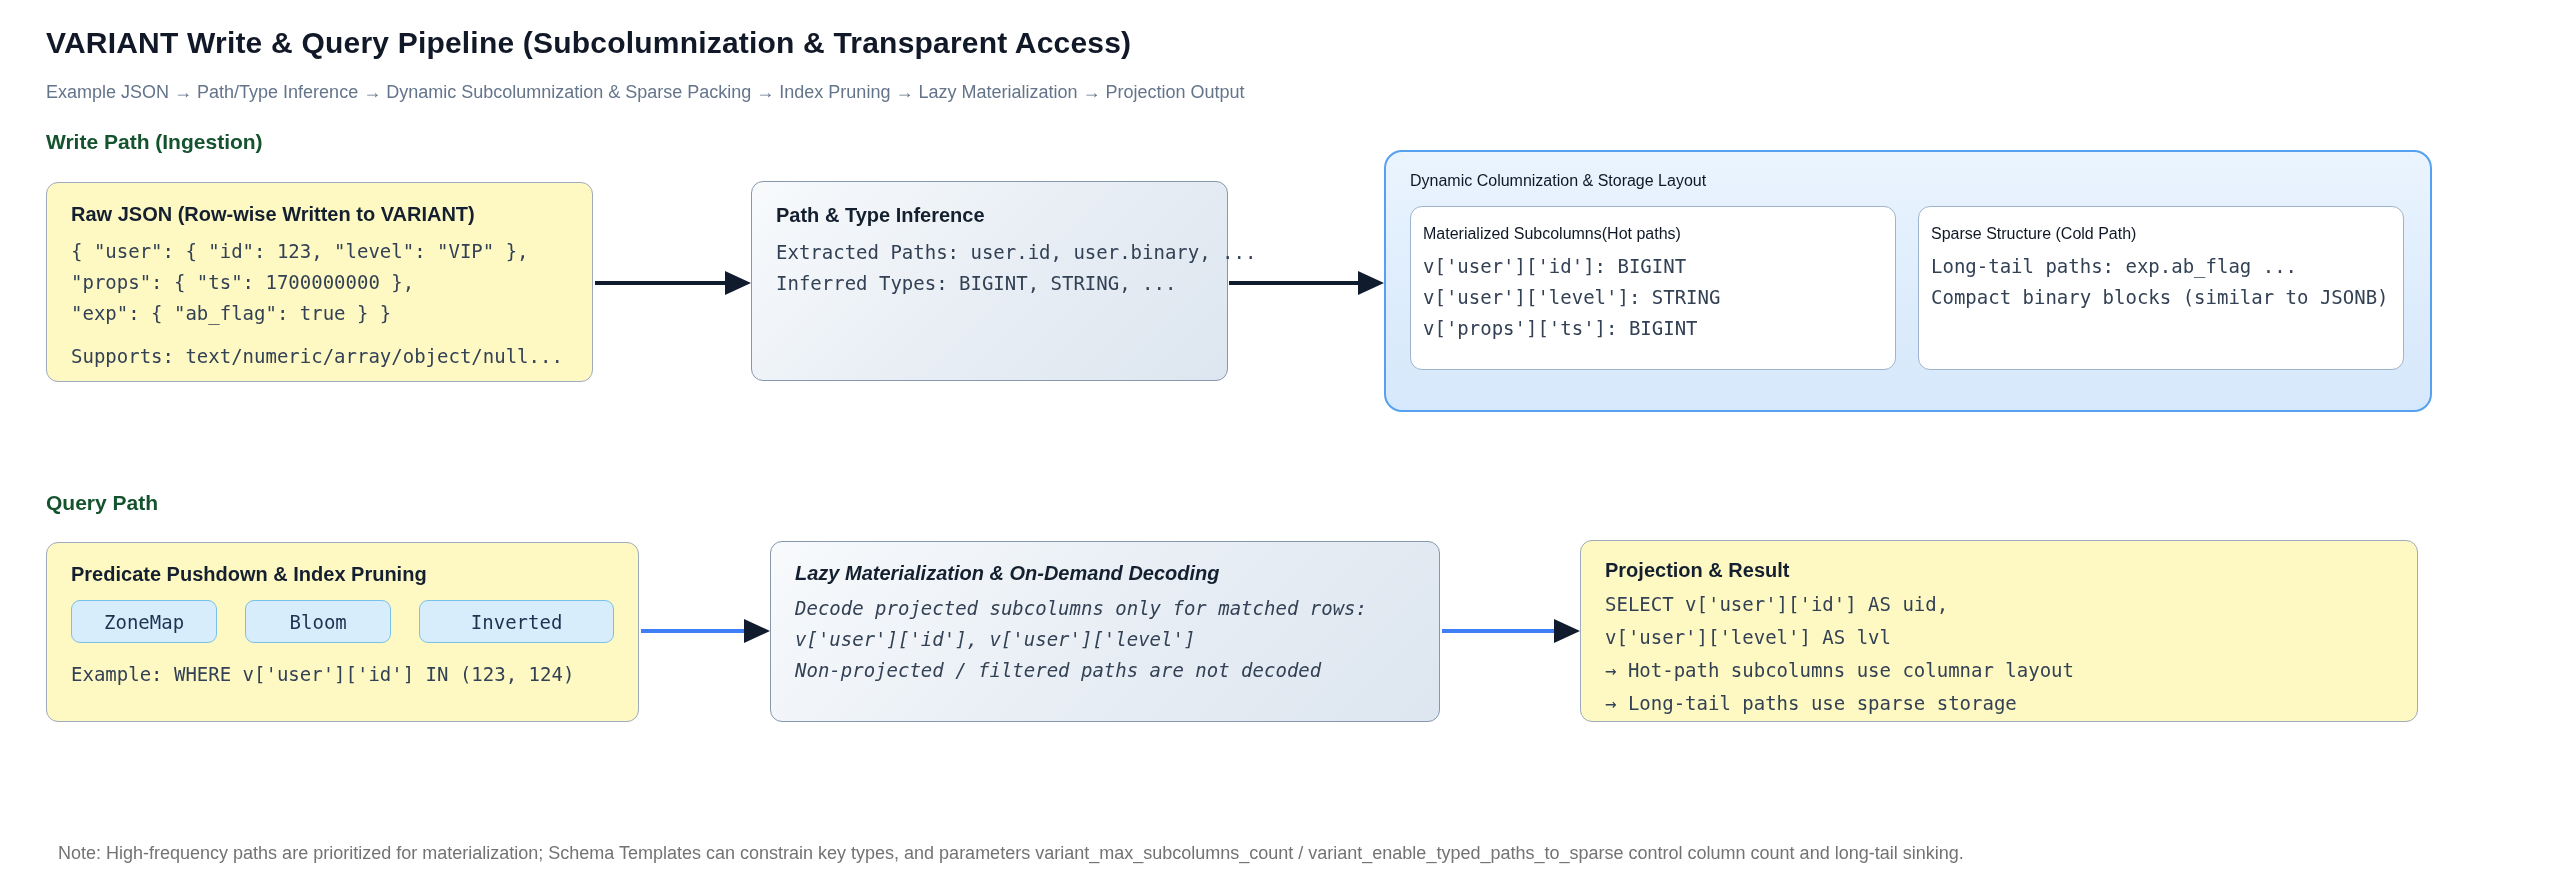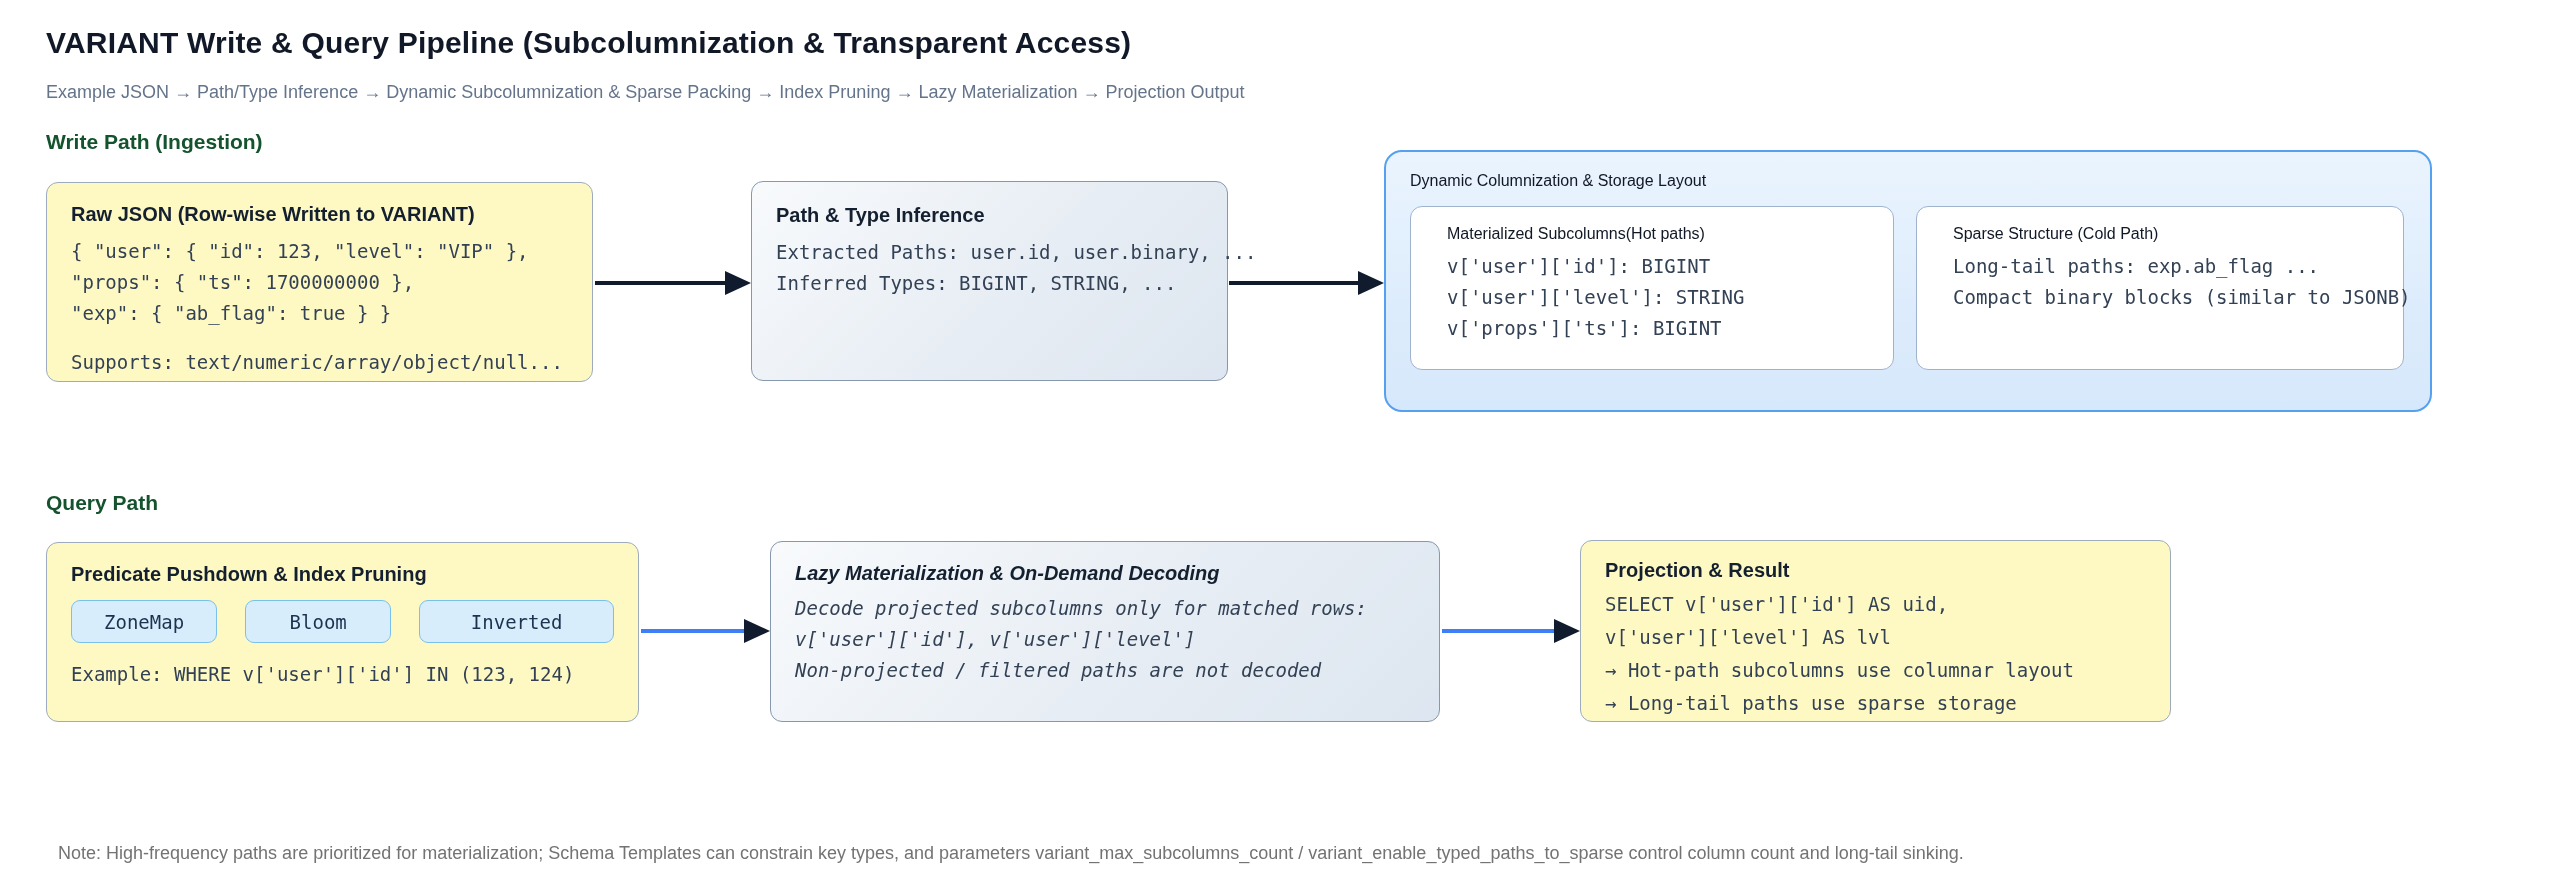--- a/index.html
+++ b/index.html
@@ -27,52 +27,52 @@
     font-size:19px;line-height:31px;color:#334155;white-space:pre;
   }
   .white-box{background:#fef9c3;border:1.5px solid #9dabbd;}
   .grad-box{
     background:linear-gradient(135deg,#f8fafc 0%,#e7edf4 55%,#dde6f0 100%);
     border:1.5px solid #8797ad;
   }
 
   
   .raw-json-box{left:46px;top:182px;width:547px;height:200px;padding:20px 24px;}
-  .raw-json-box .footnote{margin-top:18px;}
+  .raw-json-box .footnote{margin-top:12px;}
   .inference-box{left:751px;top:181px;width:477px;height:200px;padding:22px 24px;}
 
   .bigbox{
     position:absolute;left:1384px;top:150px;width:1048px;height:262px;box-sizing:border-box;
     border:2px solid #55a0ef;border-radius:18px;padding:20px 26px 0 24px;
     background:linear-gradient(180deg,#eaf4fe 0%,#ddecfc 60%,#d6e8fb 100%);
   }
   .bigbox .box-title{margin-bottom:16px;}
   .inner-row{display:flex;gap:22px;}
   .inner-box{
     box-sizing:border-box;width:488px;height:164px;background:#ffffff;
-    border:1.5px solid #9fb3cc;border-radius:12px;padding:18px 36px;
+    border:1.5px solid #9fb3cc;border-radius:12px;padding:18px 12px;
   }
   .inner-box .box-title{margin-bottom:8px;}
 
   
   .pruning-box{left:46px;top:542px;width:593px;height:180px;padding:20px 24px;}
   .chips{display:flex;gap:28px;margin-top:14px;}
   .chip{
     box-sizing:border-box;height:43px;display:flex;align-items:center;justify-content:center;
     background:#d8edfc;border:1.5px solid #79c1ea;border-radius:9px;
     font-family:"DejaVu Sans Mono","Liberation Mono",monospace;font-size:19px;color:#1c3350;
   }
   .chip:nth-child(1){width:150px;}
   .chip:nth-child(2){width:150px;}
   .chip:nth-child(3){width:200px;}
   .example-line{margin-top:16px;}
 
   .lazy-box{left:770px;top:541px;width:670px;height:181px;padding:20px 24px;font-style:italic;}
   .lazy-box .box-title{margin-bottom:8px;}
-  .projection-box{left:1580px;top:540px;width:591px;height:182px;padding:18px 24px;}
+  .projection-box{left:1580px;top:540px;width:838px;height:182px;padding:18px 24px;}
   .projection-box .box-title{margin-bottom:6px;}
   .projection-box .mono{line-height:33px;}
 
   
   .arrow{position:absolute;height:26px;}
   .arrow .shaft{
     position:absolute;left:0;top:50%;transform:translateY(-50%);
     height:4px;background:#111b2e;
   }
   .arrow .head{

